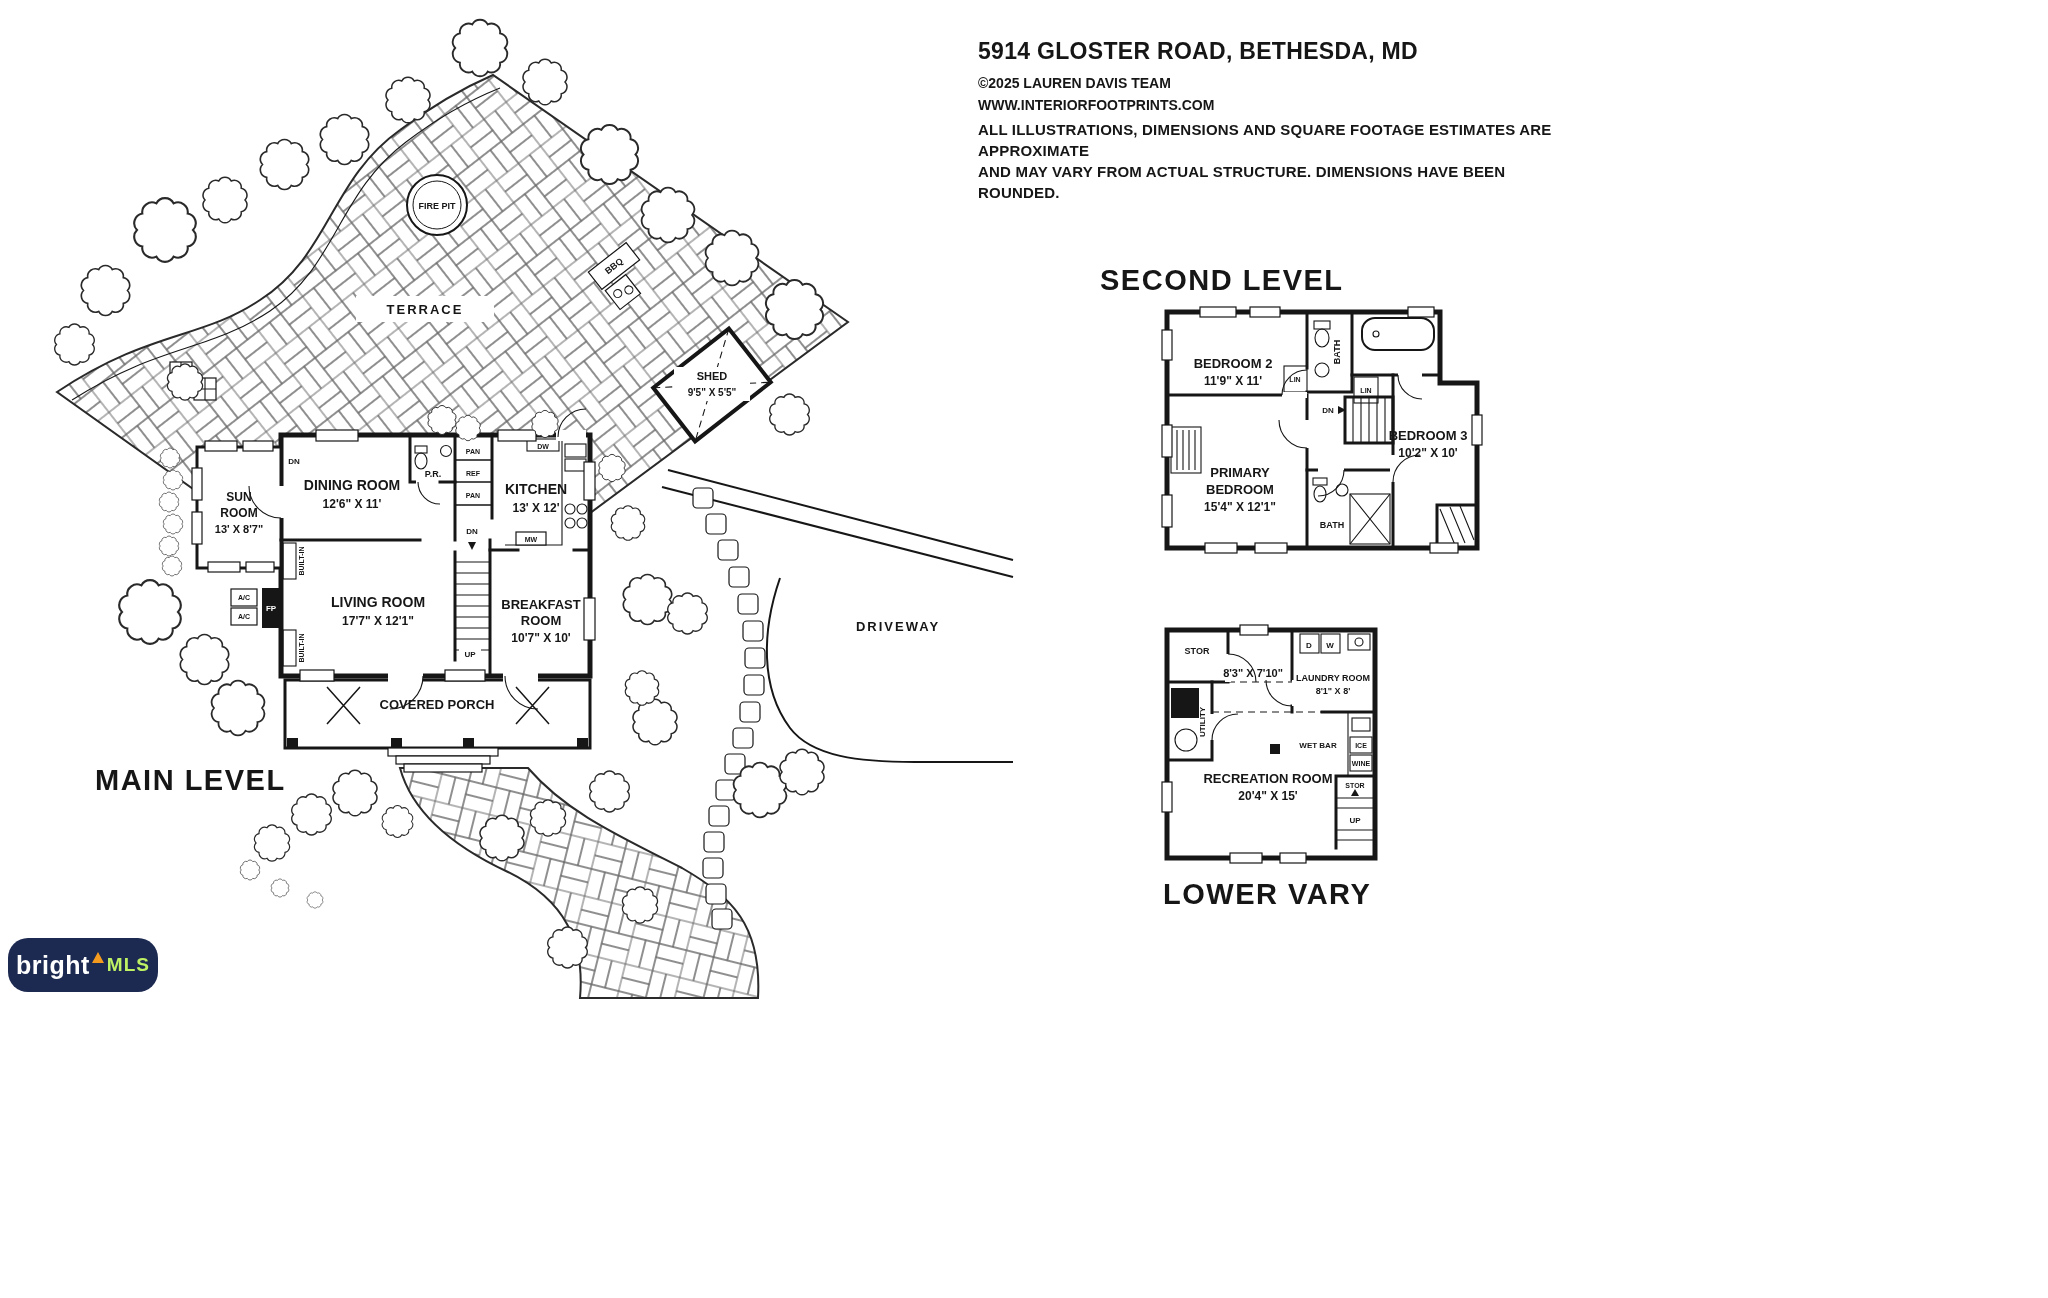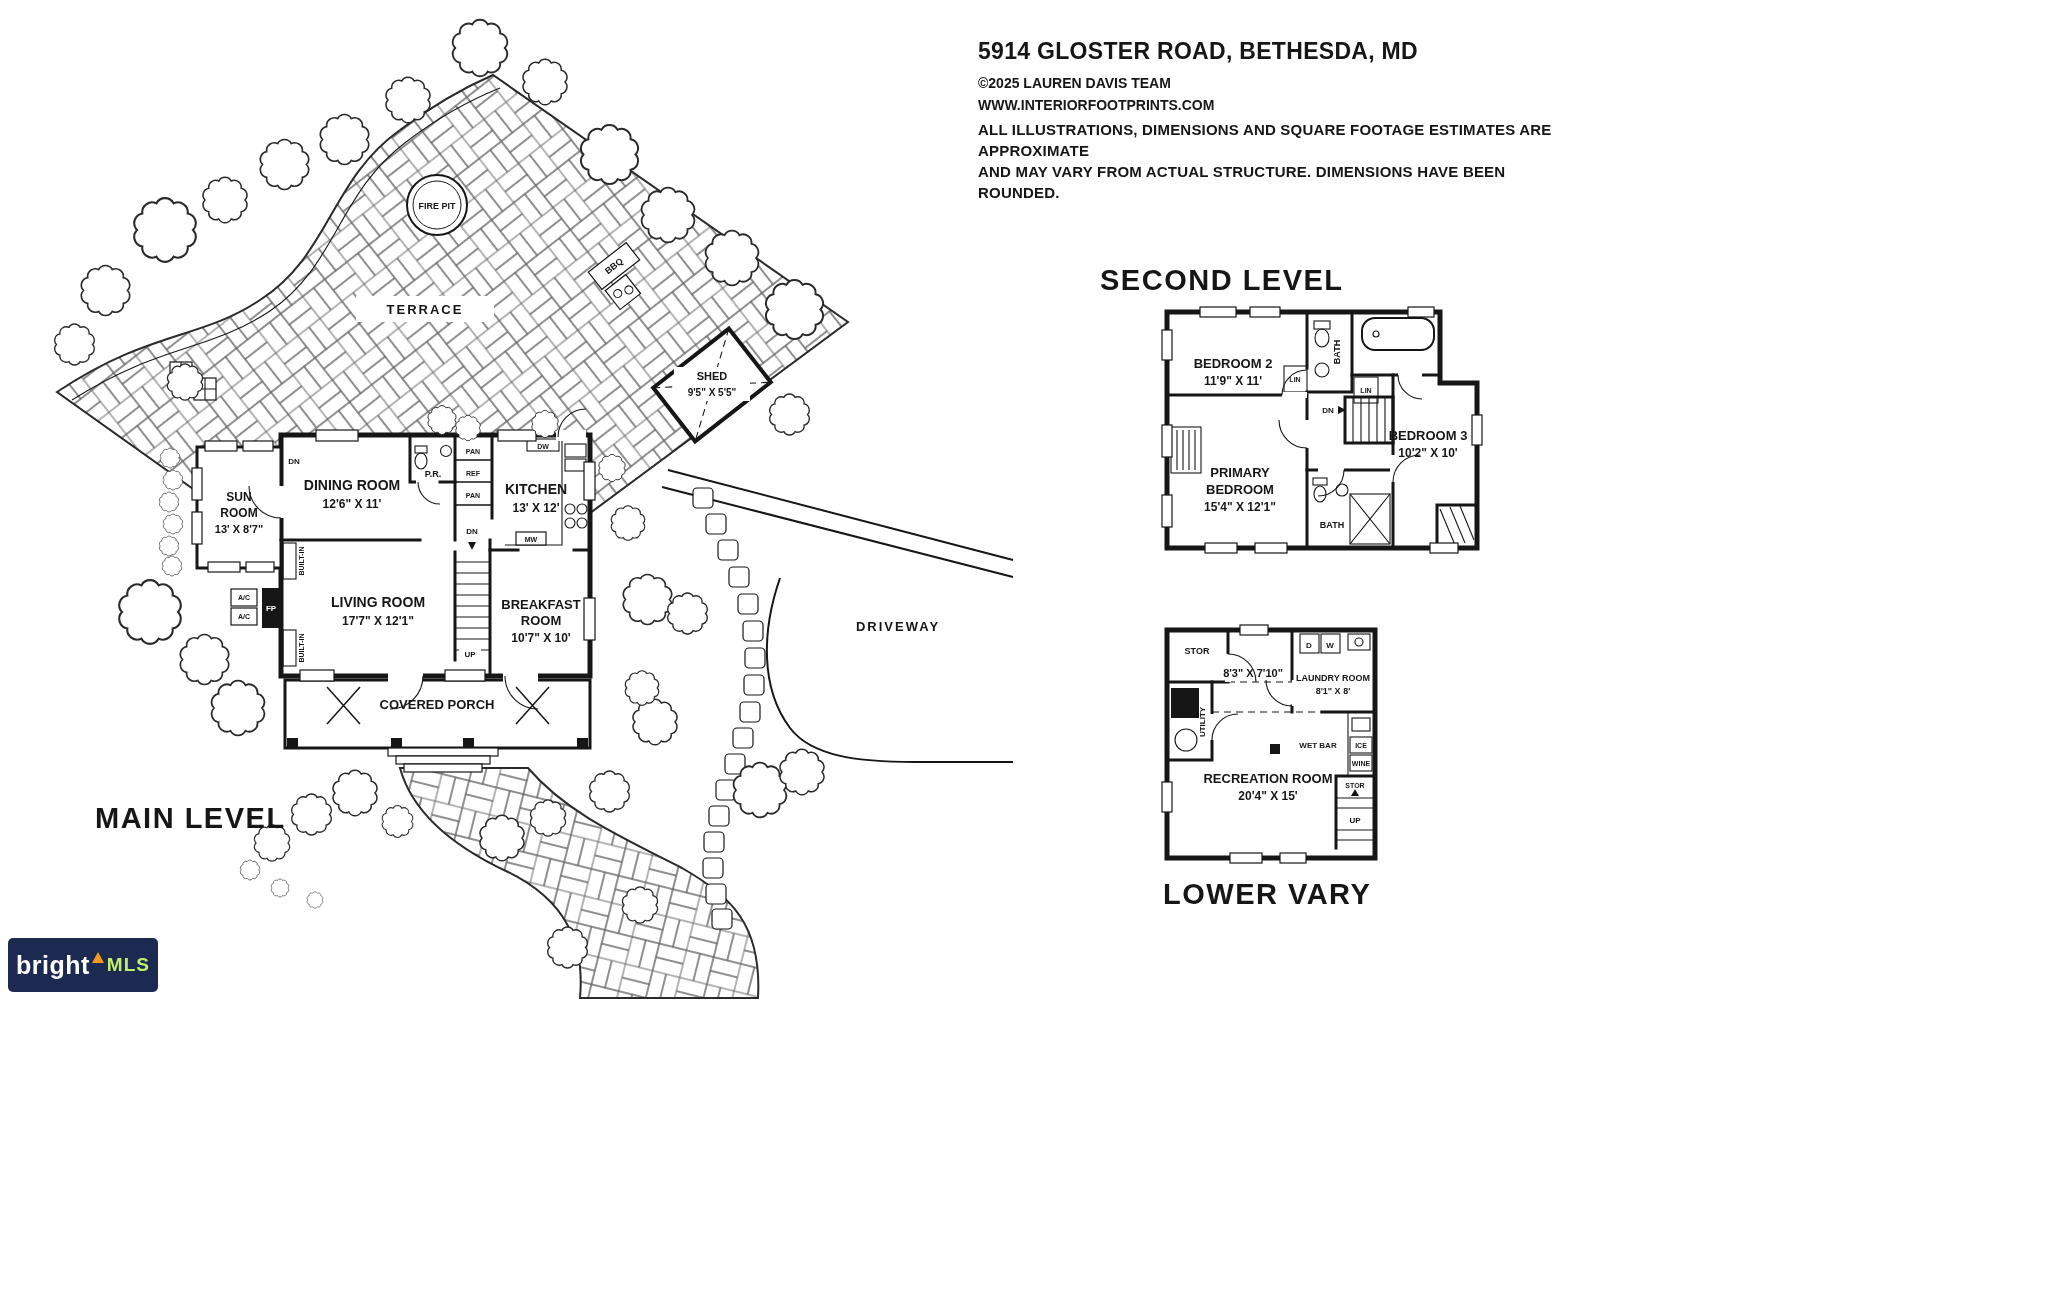--- a/index.html
+++ b/index.html
@@ -5,21 +5,21 @@
   html,body{margin:0;padding:0;background:#fff;}
   .canvas{position:relative;width:2048px;height:1298px;background:#fff;overflow:hidden;
           font-family:"Liberation Sans",sans-serif;color:#161616;}
   .abs{position:absolute;}
   .hdr{left:978px;top:6px;width:600px;}
   .hdr .address{font-size:23px;font-weight:bold;letter-spacing:.3px;margin-bottom:10px;margin-top:32px;}
   .hdr .line{font-size:14px;font-weight:bold;margin-bottom:6px;}
   .hdr .disc{font-size:15px;font-weight:bold;line-height:21px;letter-spacing:.2px;}
   .hdr .sqft{font-size:23px;font-weight:bold;font-style:italic;margin-top:22px;letter-spacing:.3px;}
   .level-title{font-size:29px;font-weight:bold;letter-spacing:1.5px;}
-  .logo{left:8px;top:938px;width:150px;height:54px;background:#1c2951;border-radius:5px;
+  .logo{left:8px;top:938px;width:150px;height:54px;background:#1c2951;border-radius:20px;
         display:flex;align-items:center;justify-content:center;}
   .logo .brand{color:#fff;font-size:25px;font-weight:bold;letter-spacing:.5px;}
   .logo .flag{width:0;height:0;border-left:6px solid transparent;border-right:6px solid transparent;
               border-bottom:11px solid #f49b1f;margin:0 3px 16px 2px;}
   .logo .mls{color:#bef264;font-size:19px;letter-spacing:1px;font-weight:bold;}
 
   
   svg text{font-family:"Liberation Sans",sans-serif;font-weight:bold;fill:#161616;}
   .tc{text-anchor:middle;}
   .t14{font-size:14px;} .t13{font-size:13px;} .t12{font-size:12px;} .t11{font-size:11px;}
@@ -460,21 +460,21 @@
 </svg>
 
 <div class="abs hdr">
   <div class="address">5914 GLOSTER ROAD, BETHESDA, MD</div>
   <div class="line">©2025 LAUREN DAVIS TEAM</div>
   <div class="line">WWW.INTERIORFOOTPRINTS.COM</div>
   <div class="disc">ALL ILLUSTRATIONS, DIMENSIONS AND SQUARE FOOTAGE ESTIMATES ARE APPROXIMATE</div>
   <div class="disc">AND MAY VARY FROM ACTUAL STRUCTURE. DIMENSIONS HAVE BEEN ROUNDED.</div>
 </div>
 
-<div class="abs level-title" style="left:95px;top:802px;">MAIN LEVEL</div>
+<div class="abs level-title" style="left:95px;top:764px;">MAIN LEVEL</div>
 <div class="abs level-title" style="left:1100px;top:264px;">SECOND LEVEL</div>
 <div class="abs level-title" style="left:1163px;top:878px;">LOWER VARY</div>
 
 <div class="abs logo">
   <span class="brand">bright</span>
   <span class="flag"></span>
   <span class="mls">MLS</span>
 </div>
 
 </div>

